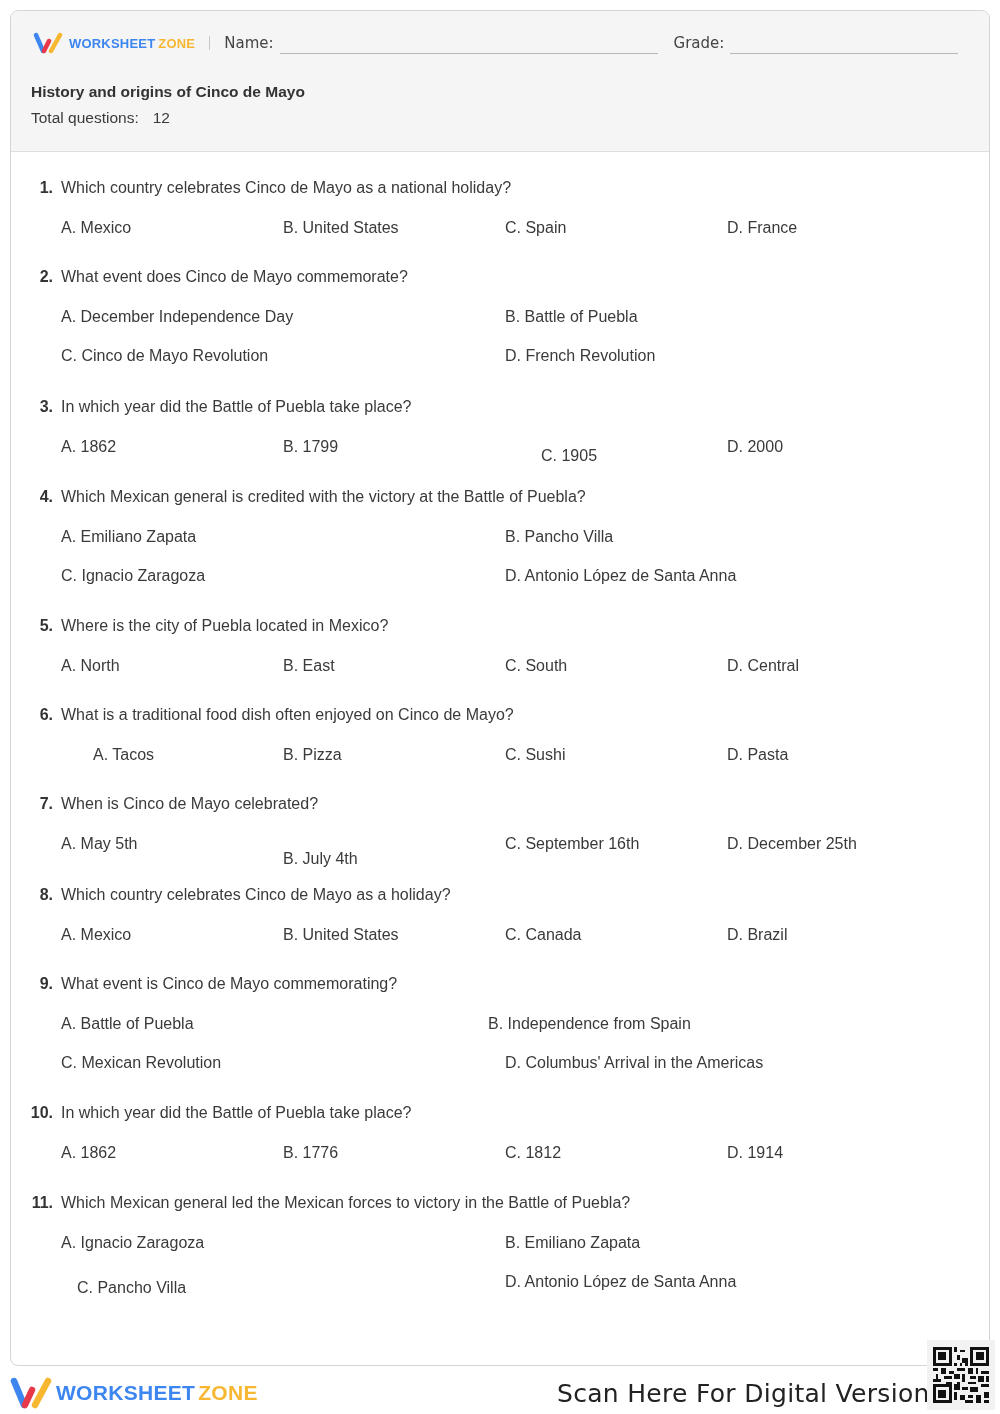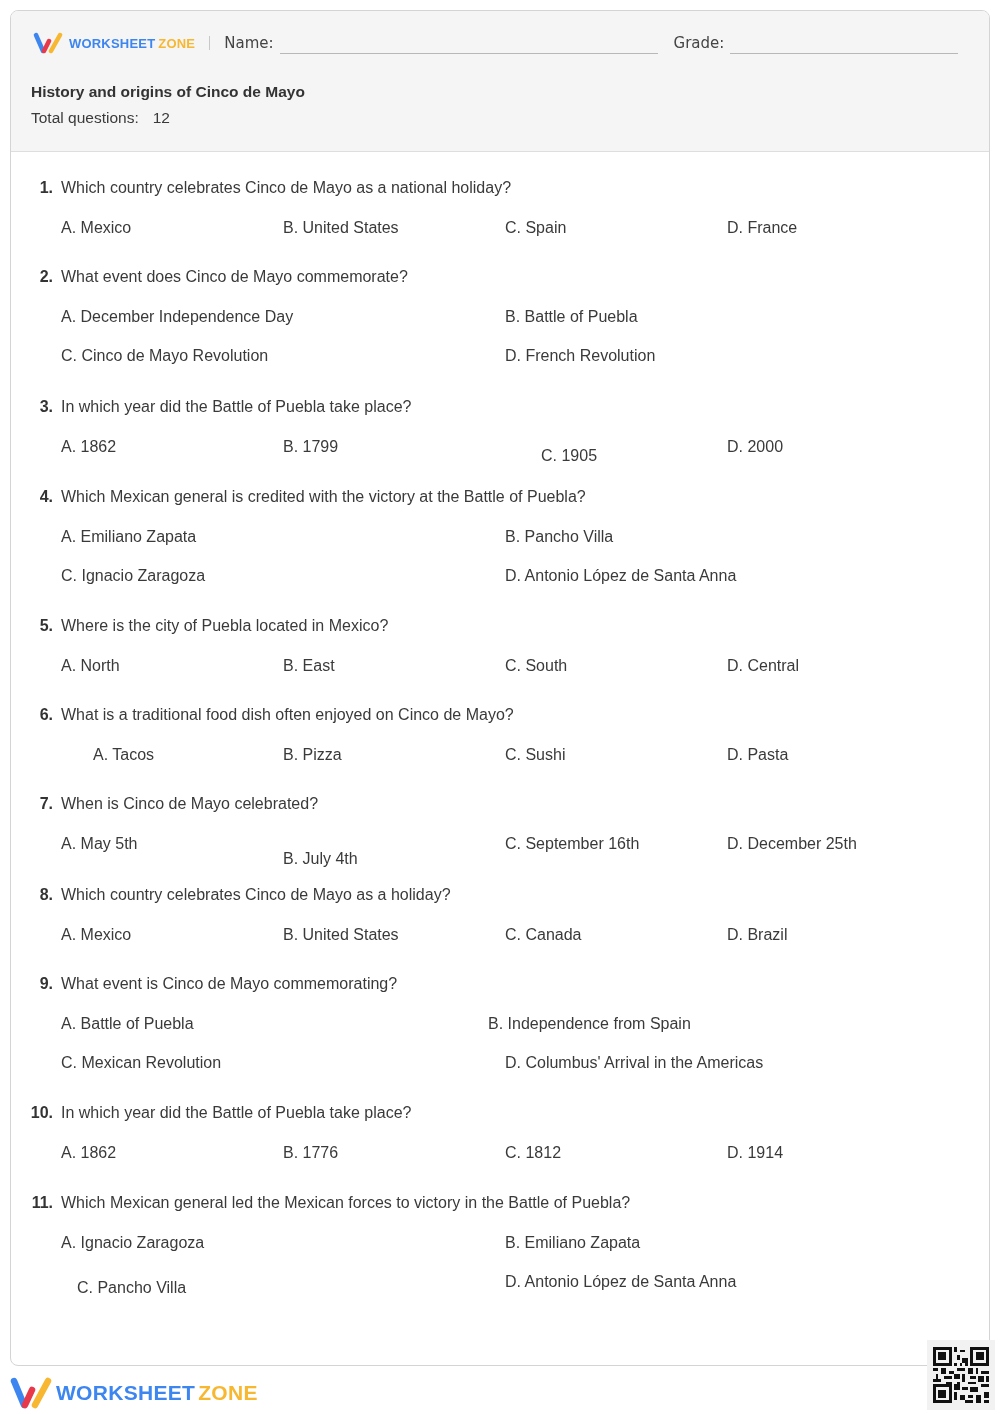--- a/index.html
+++ b/index.html
@@ -163,20 +163,21 @@
   <div class="footer-logo">
     <svg width="44" height="34" viewBox="0 0 44 34">
       <line x1="4" y1="5" x2="14" y2="29" stroke="#3d86f0" stroke-width="6.5" stroke-linecap="round"></line>
       <line x1="15" y1="29" x2="22" y2="14" stroke="#e8394a" stroke-width="6.5" stroke-linecap="round"></line>
       <line x1="25" y1="29" x2="38" y2="5" stroke="#f7b731" stroke-width="6.5" stroke-linecap="round"></line>
     </svg>
     <div class="brand" style="margin-left:2px">
       <span class="w1">WORKSHEET</span><span class="w2">ZONE</span>
     </div>
   </div>
+  <div class="scan">Scan Here For Digital Version</div>
 </div>
 
 <div class="qr">
   <svg width="56" height="58" viewBox="0 0 21 21" shape-rendering="crispEdges">
     <rect width="21" height="21" fill="#f2f2f2"></rect>
     <g fill="#111">
       <rect x="0" y="0" width="7" height="7"></rect>
         <rect x="1" y="1" width="5" height="5" fill="#f2f2f2"></rect>
         <rect x="2" y="2" width="3" height="3"></rect>
       <rect x="14" y="0" width="7" height="7"></rect>

